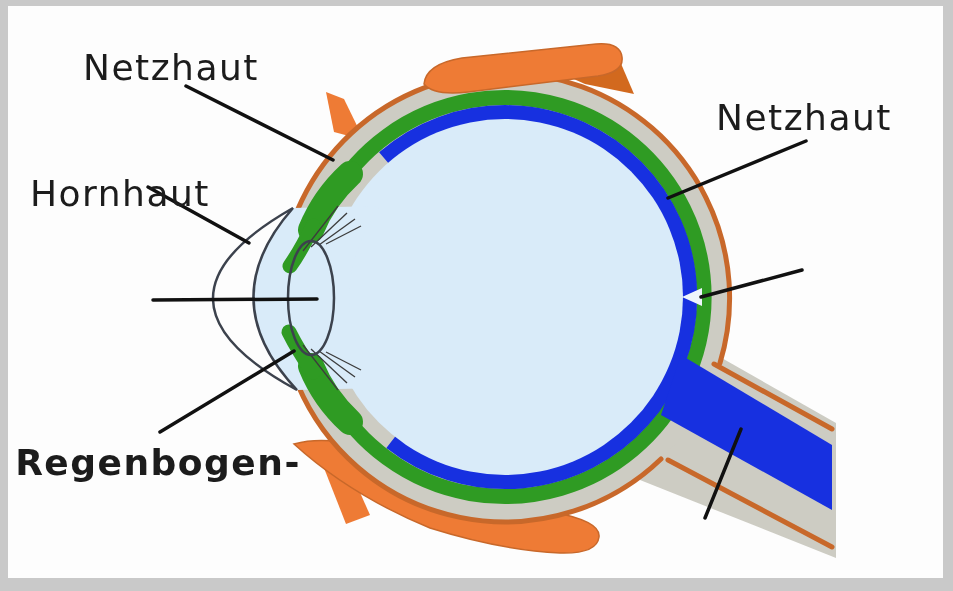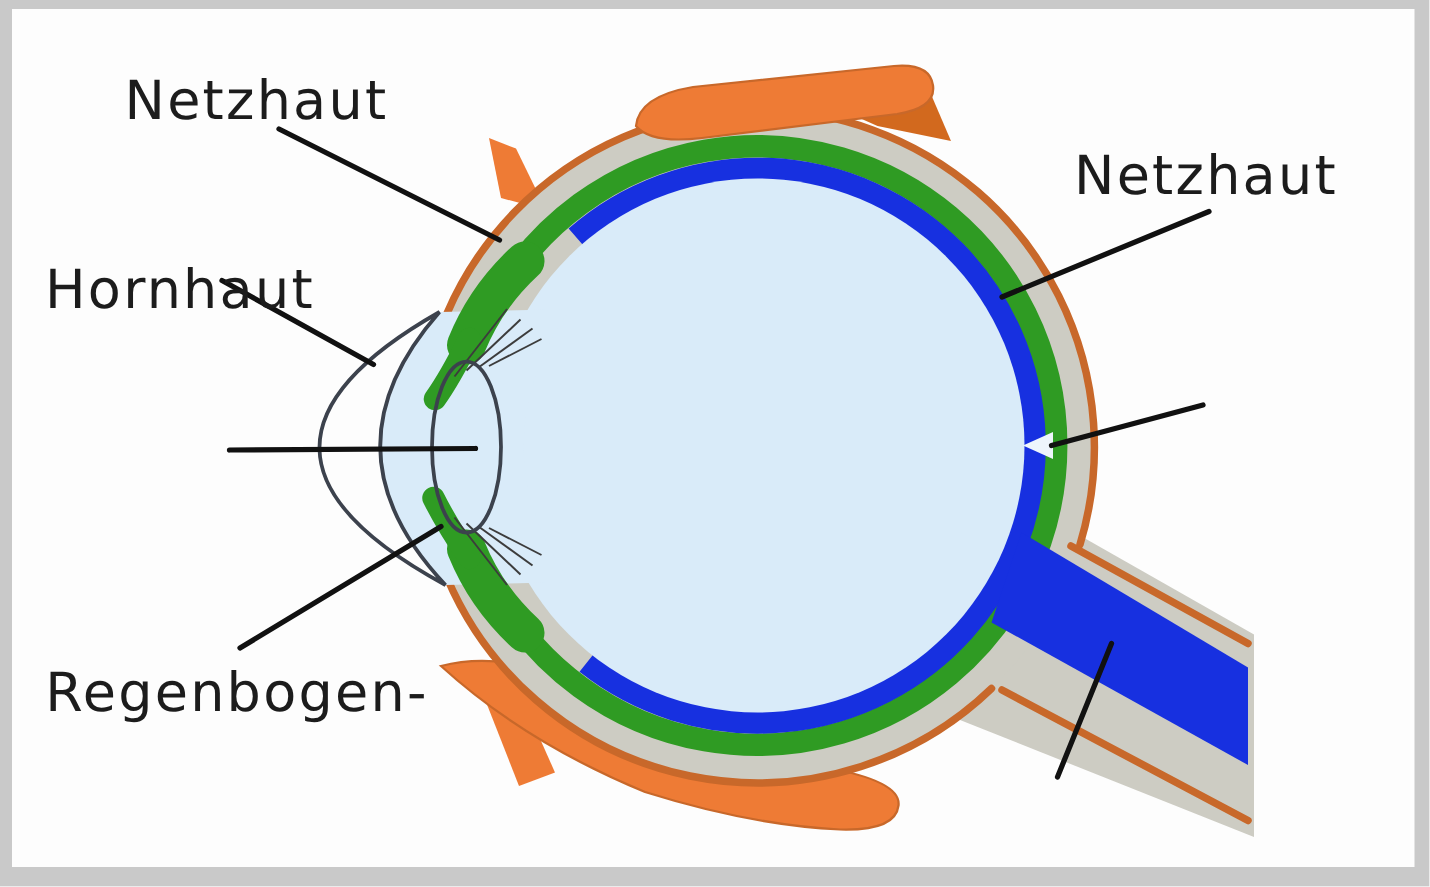--- a/index.html
+++ b/index.html
@@ -102,21 +102,21 @@
     <line class="s-leader" x1="806" y1="141" x2="668" y2="198"></line>
     <line class="s-leader" x1="802" y1="270" x2="701" y2="297"></line>
     <line class="s-leader" x1="741" y1="429" x2="705" y2="518"></line>
   </svg>
 
   <div class="lbl" style="left:83px;top:46px;">Netzhaut</div>
 
   <div class="lbl" style="left:30px;top:148px;margin-top:24px;">Hornhaut</div>
 
 
-  <div class="lbl center" style="left:8px;top:440px;width:300px;">
+  <div class="lbl center" style="left:8px;top:440px;width:300px;font-weight:bold;">
     <div>Regenbogen-</div>
   </div>
 
   <div class="lbl" style="left:716px;top:96px;">Netzhaut</div>
 
 
 
 
   <div class="frame"></div>
 </div>

